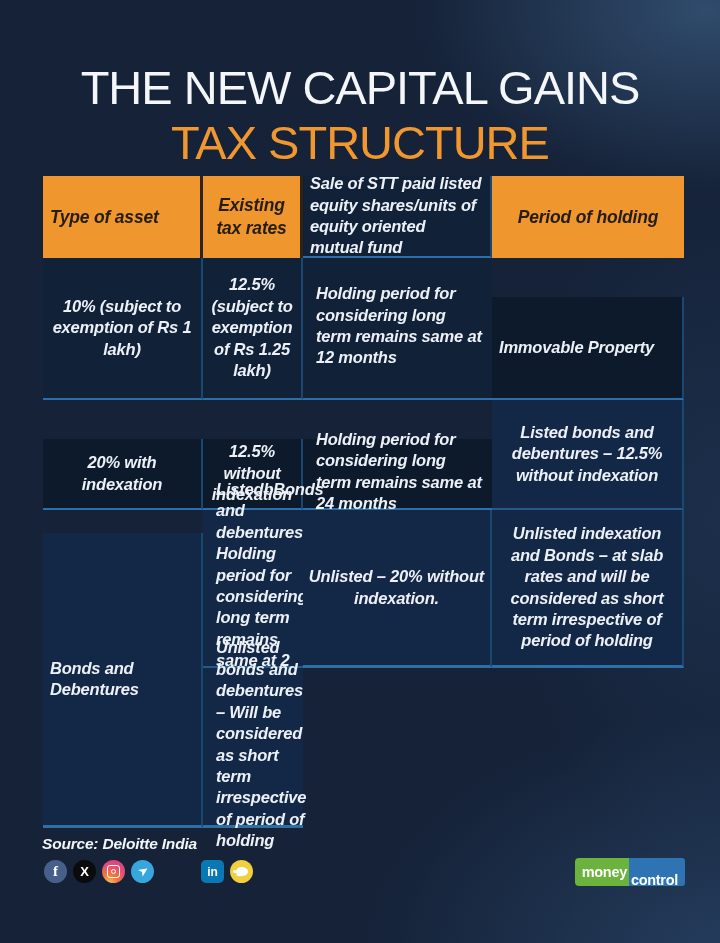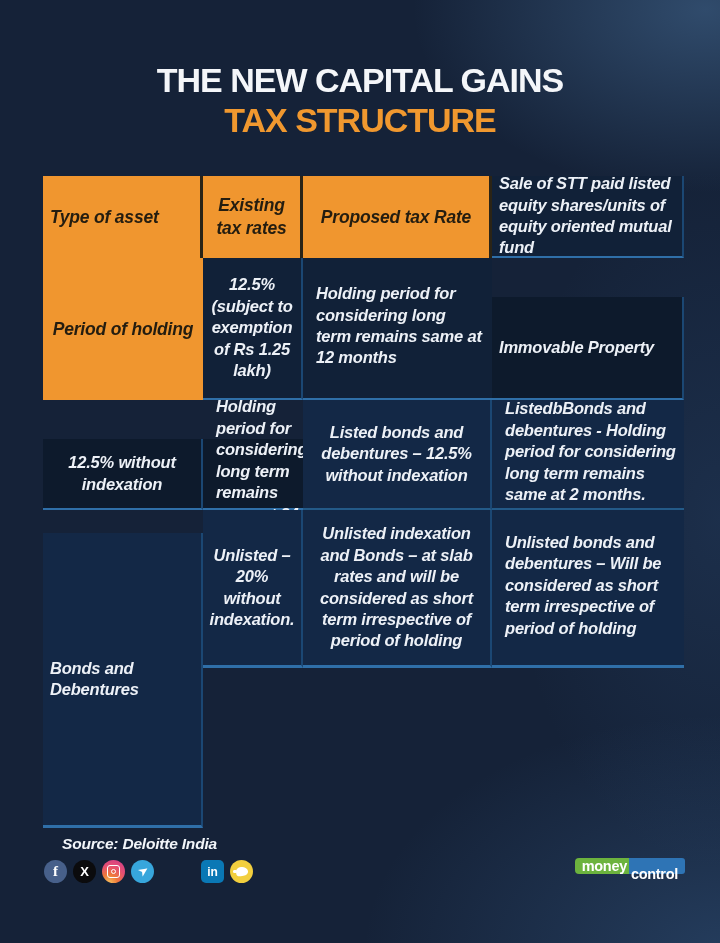--- a/index.html
+++ b/index.html
@@ -4,21 +4,21 @@
 <style>
   html,body{margin:0;padding:0;}
   body{width:720px;height:943px;font-family:"Liberation Sans",sans-serif;}
   .page{position:relative;width:720px;height:943px;overflow:hidden;
     background:
       radial-gradient(ellipse 430px 270px at 98% 1%, rgba(92,142,192,.38), rgba(92,142,192,0) 68%),
       radial-gradient(ellipse 520px 340px at 101% 101%, rgba(72,122,178,.30), rgba(72,122,178,0) 70%),
       radial-gradient(ellipse 300px 500px at 100% 55%, rgba(60,105,160,.18), rgba(60,105,160,0) 70%),
       #152238;}
   .title{position:absolute;top:60px;left:0;right:0;margin:0;text-align:center;
-    font-weight:bold;font-size:34px;line-height:1.18;letter-spacing:-1px;}
+    font-weight:normal;font-size:47px;line-height:1.18;letter-spacing:-1px;}
   .title .t1{display:block;color:#f4f6f9;}
   .title .t2{display:block;color:#f0982f;}
 
   .table{position:absolute;left:43px;top:176px;width:641px;display:grid;
     grid-template-columns:160px 100px 189px 192px;
     grid-template-rows:82px 142px 110px 158px 160px;font-style:italic;}
   .cell{display:flex;align-items:center;box-sizing:border-box;
     color:#edf1f7;font-weight:bold;font-size:16.5px;line-height:1.3;letter-spacing:-0.2px;}
   .hd{background:#f0962f;color:#241d10;font-size:17.5px;}
   .hd.vd{border-right:3px solid #2b2416;}
@@ -27,21 +27,21 @@
   .c4{padding:8px 8px 12px 13px;text-align:left;}
   .vd{border-right:2px solid #1b4773;}
   .r1{background:#112138;}
   .r2{background:#0d1a2c;margin-top:39px;}
   .r3{background:#132846;}
   .sep-bright{border-bottom:2px solid #2f6fa8;}
   .sep-dim{border-bottom:2px solid #235a88;}
   .sep-end{border-bottom:3px solid #2f6fa8;}
   .span2{grid-column:1;grid-row:4 / span 2;margin-top:23px;}
 
-  .source{position:absolute;left:62px;top:835px;color:#f2f5f9;
+  .source{position:absolute;left:42px;top:835px;color:#f2f5f9;
     font-style:italic;font-weight:bold;font-size:15.5px;letter-spacing:-0.2px;}
   .social{position:absolute;left:44px;top:860px;display:flex;gap:6px;}
   .si{width:23px;height:23px;border-radius:50%;display:flex;align-items:center;justify-content:center;
     color:#fff;font-weight:bold;font-size:13px;font-style:normal;}
   .si i{font-style:normal;}
   .fb{background:#47608a;}
   .fb i{font-family:"Liberation Serif",serif;font-size:15px;}
   .x{background:#0b0b0d;}
   .ig{background:radial-gradient(circle at 30% 100%, #f7c15e 0%, #ef7a3a 30%, #e65071 60%, #cf3b8f 100%);}
   .ig-cam{width:11px;height:11px;border:1.6px solid #fff;border-radius:3px;position:relative;display:block;}
@@ -50,49 +50,50 @@
   .tg{background:#37a6dc;}
   .tg .plane{display:inline-block;transform:rotate(-35deg) translateX(1px);font-size:11px;}
   .li{background:#0a78b5;border-radius:5px;margin-left:41px;}
   .li i{font-size:12px;letter-spacing:0;}
   .koo{background:#f2cf3e;}
   .bird{display:block;width:12px;height:9px;background:#fff;border-radius:60% 70% 55% 45%;
     position:relative;transform:rotate(-8deg);}
   .bird::before{content:"";position:absolute;left:-3px;top:2px;width:4px;height:3px;background:#fff;
     border-radius:2px;}
 
-  .brand{position:absolute;right:35px;top:858px;display:flex;height:16px;
+  .brand{position:absolute;right:35px;top:858px;display:flex;height:28px;
     font-weight:bold;font-size:14.5px;letter-spacing:-0.3px;cursor:pointer;}
   .bm{background:#6cb33e;color:#fff;display:flex;align-items:center;padding:0 2px 0 7px;
     border-radius:4px 0 0 4px;}
   .bc{background:#2e74b5;color:#fff;display:flex;align-items:center;padding:16px 7px 0 2px;
     border-radius:0 3px 3px 0;}
 </style>
 </head>
 <body>
 
 <div class="page">
 
   <h1 class="title">
     <span class="t1">THE NEW CAPITAL GAINS</span>
     <span class="t2">TAX STRUCTURE</span>
   </h1>
 
   <div class="table">
 
     <div class="cell hd vd left">Type of asset</div>
     <div class="cell hd vd center">Existing tax rates</div>
-    <div class="cell hd vd center">Proposed tax Rate</div>
     <div class="cell r1 vd left sep-bright">Sale of STT paid listed equity shares/units of equity oriented mutual fund</div>
 
     <div class="cell hd center">Period of holding</div>
+    <div class="cell r1 vd center sep-bright">10% (subject to exemption of Rs 1 lakh)</div>
     <div class="cell r1 vd center sep-bright">12.5% (subject to exemption of Rs 1.25 lakh)</div>
     <div class="cell r1 c4 sep-bright">Holding period for considering long term remains same at 12 months</div>
 
     <div class="cell r2 vd left sep-bright">Immovable Property</div>
+    <div class="cell r2 vd center sep-bright">20% with indexation</div>
     <div class="cell r2 vd center sep-bright">12.5% without indexation</div>
     <div class="cell r2 c4 sep-bright">Holding period for considering long term remains same at 24 months</div>
 
     <div class="cell r3 vd left span2 sep-end">Bonds and Debentures</div>
 
     <div class="cell r3 vd center sep-dim">Listed bonds and debentures – 12.5% without indexation</div>
     <div class="cell r3 c4 sep-dim">ListedbBonds and debentures - Holding period for considering long term remains same at 2 months.</div>
 
     <div class="cell r3 vd center sep-end">Unlisted – 20% without indexation.</div>
     <div class="cell r3 vd center sep-end">Unlisted indexation and Bonds – at slab rates and will be considered as short term irrespective of period of holding</div>

